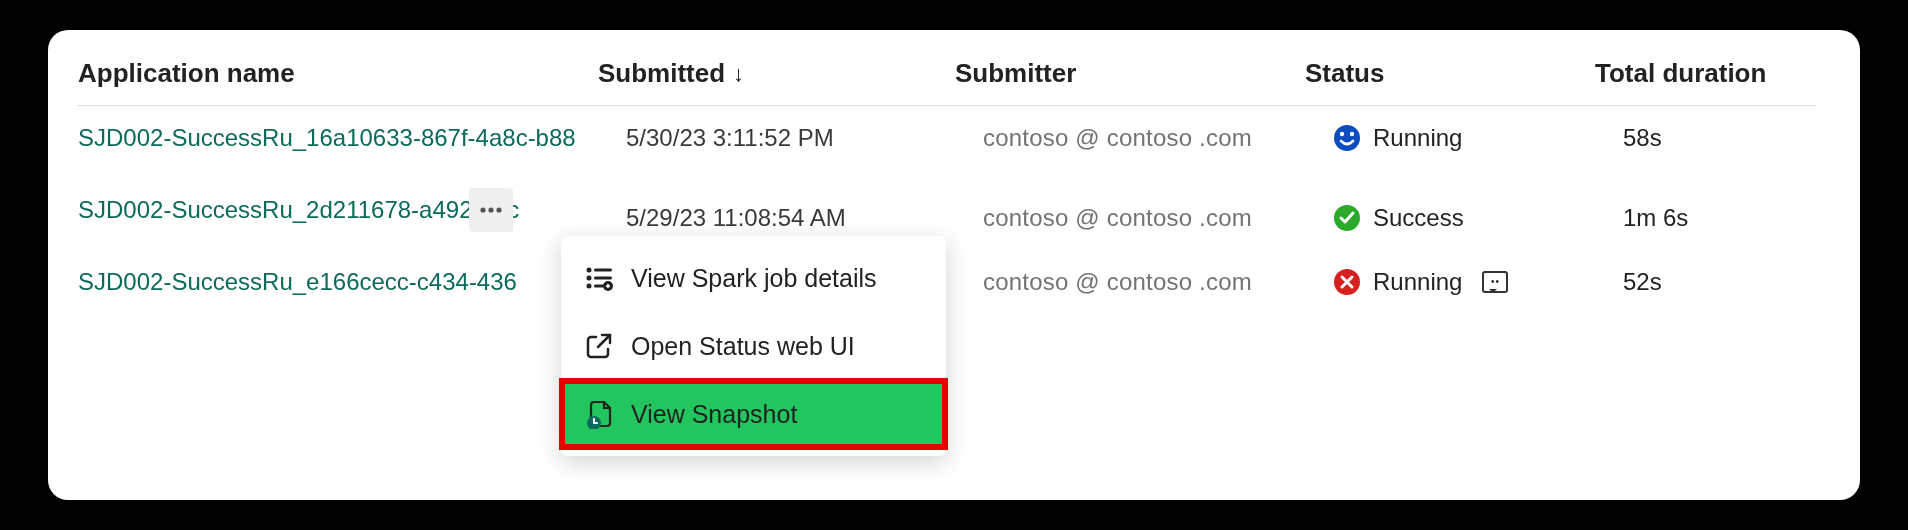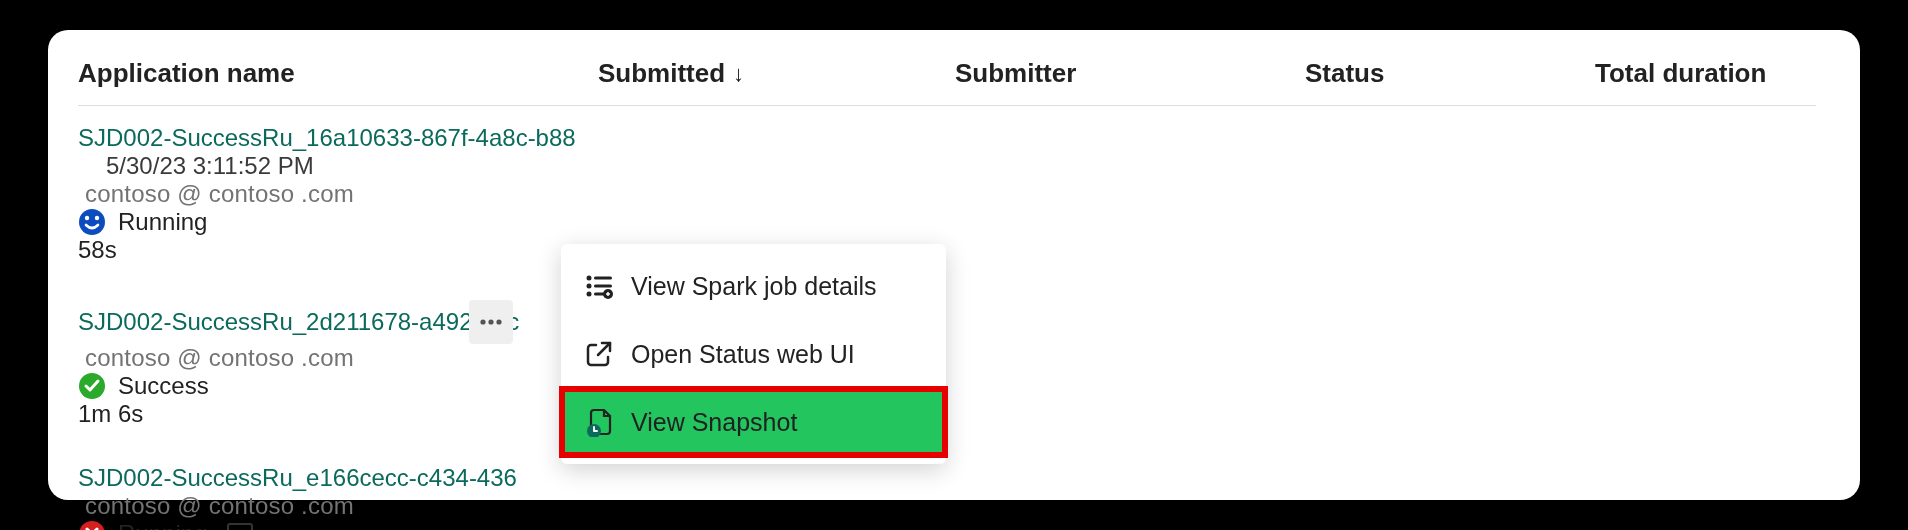--- a/index.html
+++ b/index.html
@@ -31,24 +31,23 @@
     gap: 8px;
   }
   .col-name { width: 520px; }
   .col-submitted { width: 350px; }
   .col-submitter { width: 350px; margin-left: 7px; }
   .col-status { width: 290px; }
   .col-duration { flex: 1; }
 
   .row {
     display: flex;
-    align-items: flex-start;
+    align-items: flex-end;
     padding: 18px 0;
     font-size: 24px;
-    flex-direction: column;
   }
   .cell { display: flex; align-items: center; }
   .app-link { color: #0b6a5b; cursor: pointer; white-space: nowrap; overflow: hidden; }
   .cell-sub { color: #3a3a3a; margin-left: 28px; }
   .submitter-text { color: #737373; letter-spacing: .2px; }
   .status-cell { display: flex; align-items: center; gap: 12px; color: #222; }
   .dur-cell { color: #222; }
 
   .more-btn {
     width: 44px; height: 44px;
@@ -73,21 +72,21 @@
     content: "";
     position: absolute;
     bottom: -6px; left: 5px;
     border: 4px solid transparent;
     border-top-color: #333;
   }
   .chat-dots { font-size: 10px; line-height: 0; letter-spacing: 1px; }
 
   .context-menu {
     position: absolute;
-    top: 244px;
+    top: 236px;
     left: 561px;
     width: 385px;
     background: #fff;
     border-radius: 6px;
     box-shadow: 0 6px 24px rgba(0,0,0,0.18);
     padding: 8px 0;
     z-index: 10;
   }
   .menu-item {
     display: flex; align-items: center; gap: 16px;
@@ -141,20 +140,21 @@
     <div class="cell col-name">
       <span class="app-link">SJD002-SuccessRu_2d211678-a492-41c</span>
       <div class="more-btn">
         <svg width="22" height="6" viewBox="0 0 22 6">
           <circle cx="3" cy="3" r="2.6" fill="#555"></circle>
             <circle cx="11" cy="3" r="2.6" fill="#555"></circle>
             <circle cx="19" cy="3" r="2.6" fill="#555"></circle>
         </svg>
       </div>
     </div>
+    <div class="cell col-submitted cell-sub">5/29/23 11:08:54 AM</div>
     <div class="cell col-submitter submitter-text">contoso @ contoso  .com</div>
     <div class="cell col-status status-cell">
       <svg width="28" height="28" viewBox="0 0 28 28">
         <circle cx="14" cy="14" r="13" fill="#2aa92a"></circle>
         <path d="M8 14 L12 18 L20 9" stroke="#fff" stroke-width="3" fill="none" stroke-linecap="round" stroke-linejoin="round"></path>
       </svg>
       <span>Success</span>
     </div>
     <div class="cell col-duration dur-cell">1m 6s</div>
   </div>

